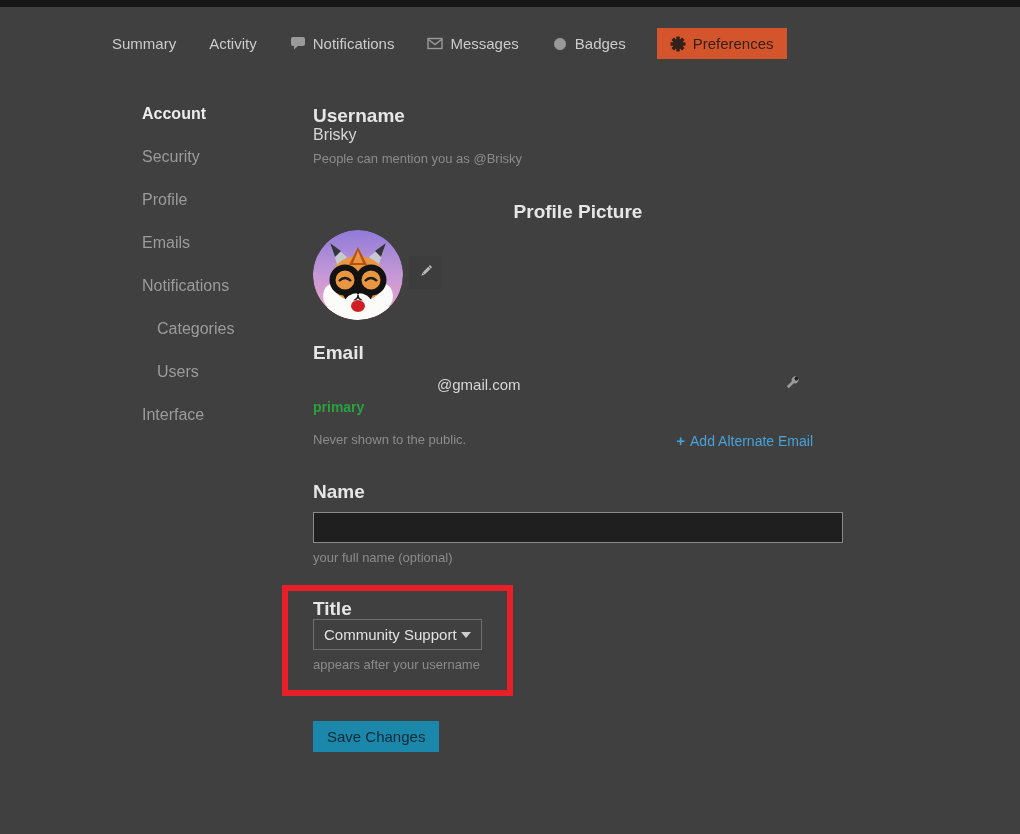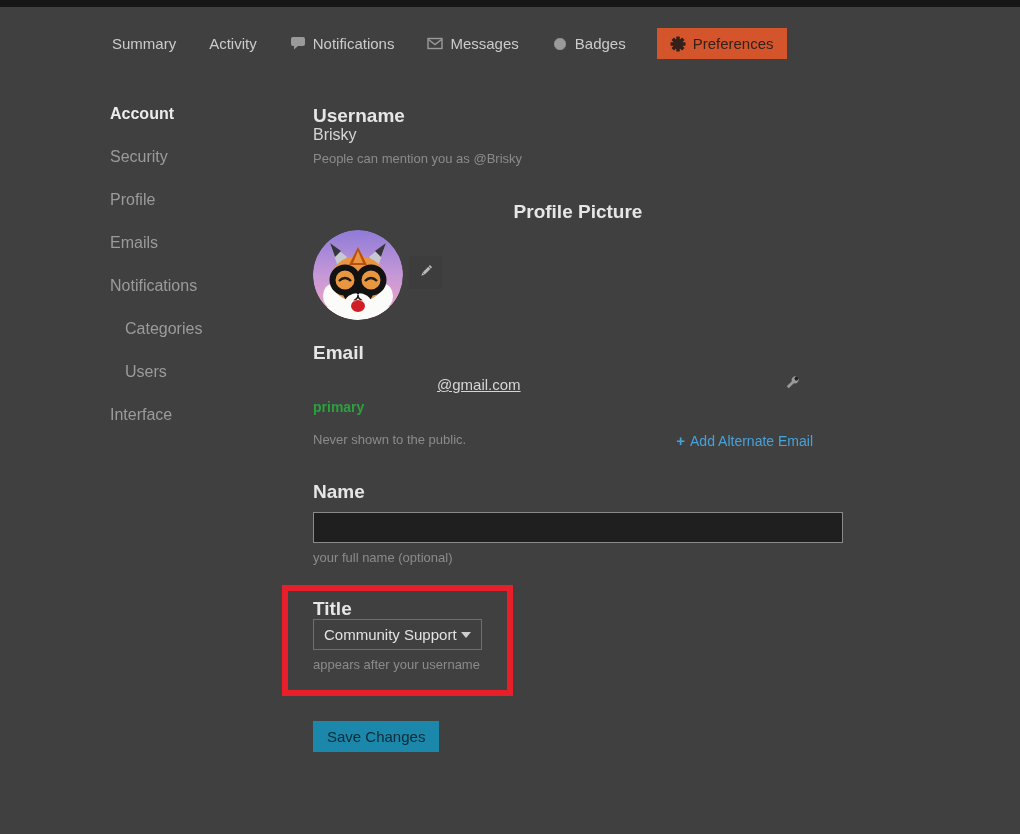--- a/index.html
+++ b/index.html
@@ -29,21 +29,21 @@
   }
   .nav-item.active .nav-ic svg * { fill:#33211a; stroke:#33211a; }
 
   
   .sidebar {
     position:absolute; left:110px; top:103px;
     display:flex; flex-direction:column;
   }
   .side-item {
     font-size:16px; color:#9b9b9b; height:22px; line-height:22px;
-    margin-bottom:21px; cursor:pointer; white-space:nowrap;
+    margin-bottom:21px; cursor:pointer; white-space:nowrap;margin-left:32px;
   }
   .side-item.active { color:#ececec; font-weight:bold; }
   .side-item.indent { padding-left:15px; }
 
   
   .content { position:absolute; left:313px; top:100px; width:530px; }
   h2.sec-heading {
     font-size:19px; line-height:20px; font-weight:bold; color:#e6e6e6;
   }
   .h-username { margin-top:6px; }
@@ -54,21 +54,21 @@
   .avatar-row { margin-top:8px; height:90px; display:flex; align-items:flex-start; }
   .avatar { width:90px; height:90px; border-radius:50%; overflow:hidden; flex:0 0 auto; }
   .edit-avatar-btn {
     width:33px; height:33px; margin-left:6px; margin-top:26px;
     background:#3d3d3d; border:none; display:flex; align-items:center; justify-content:center;
     cursor:pointer;
   }
 
   .h-email { margin-top:23px; }
   .email-row { margin-top:13px; position:relative; height:17px; }
-  .email-value { position:absolute; left:124px; top:0; font-size:15px; color:#d6d6d6;text-decoration:underline; }
+  .email-value { position:absolute; left:124px; top:0; font-size:15px; color:#d6d6d6; }
   .wrench-wrap { position:absolute; right:42px; top:-2px; cursor:pointer; }
   .email-badge { margin-top:6px; font-size:14px; font-weight:bold; color:#2aa13d; }
   .email-hints { margin-top:17px; display:flex; justify-content:space-between; align-items:flex-start; padding-right:30px; }
   .email-hint { font-size:13px; color:#8b8b8b; }
   .add-alt { font-size:14px; color:#46a2d9; cursor:pointer; display:flex; align-items:center; gap:5px; }
   .add-alt .plus { font-weight:bold; font-size:15px; }
 
   .h-name { margin-top:33px; }
   .name-input {
     margin-top:10px; width:530px; height:31px;

